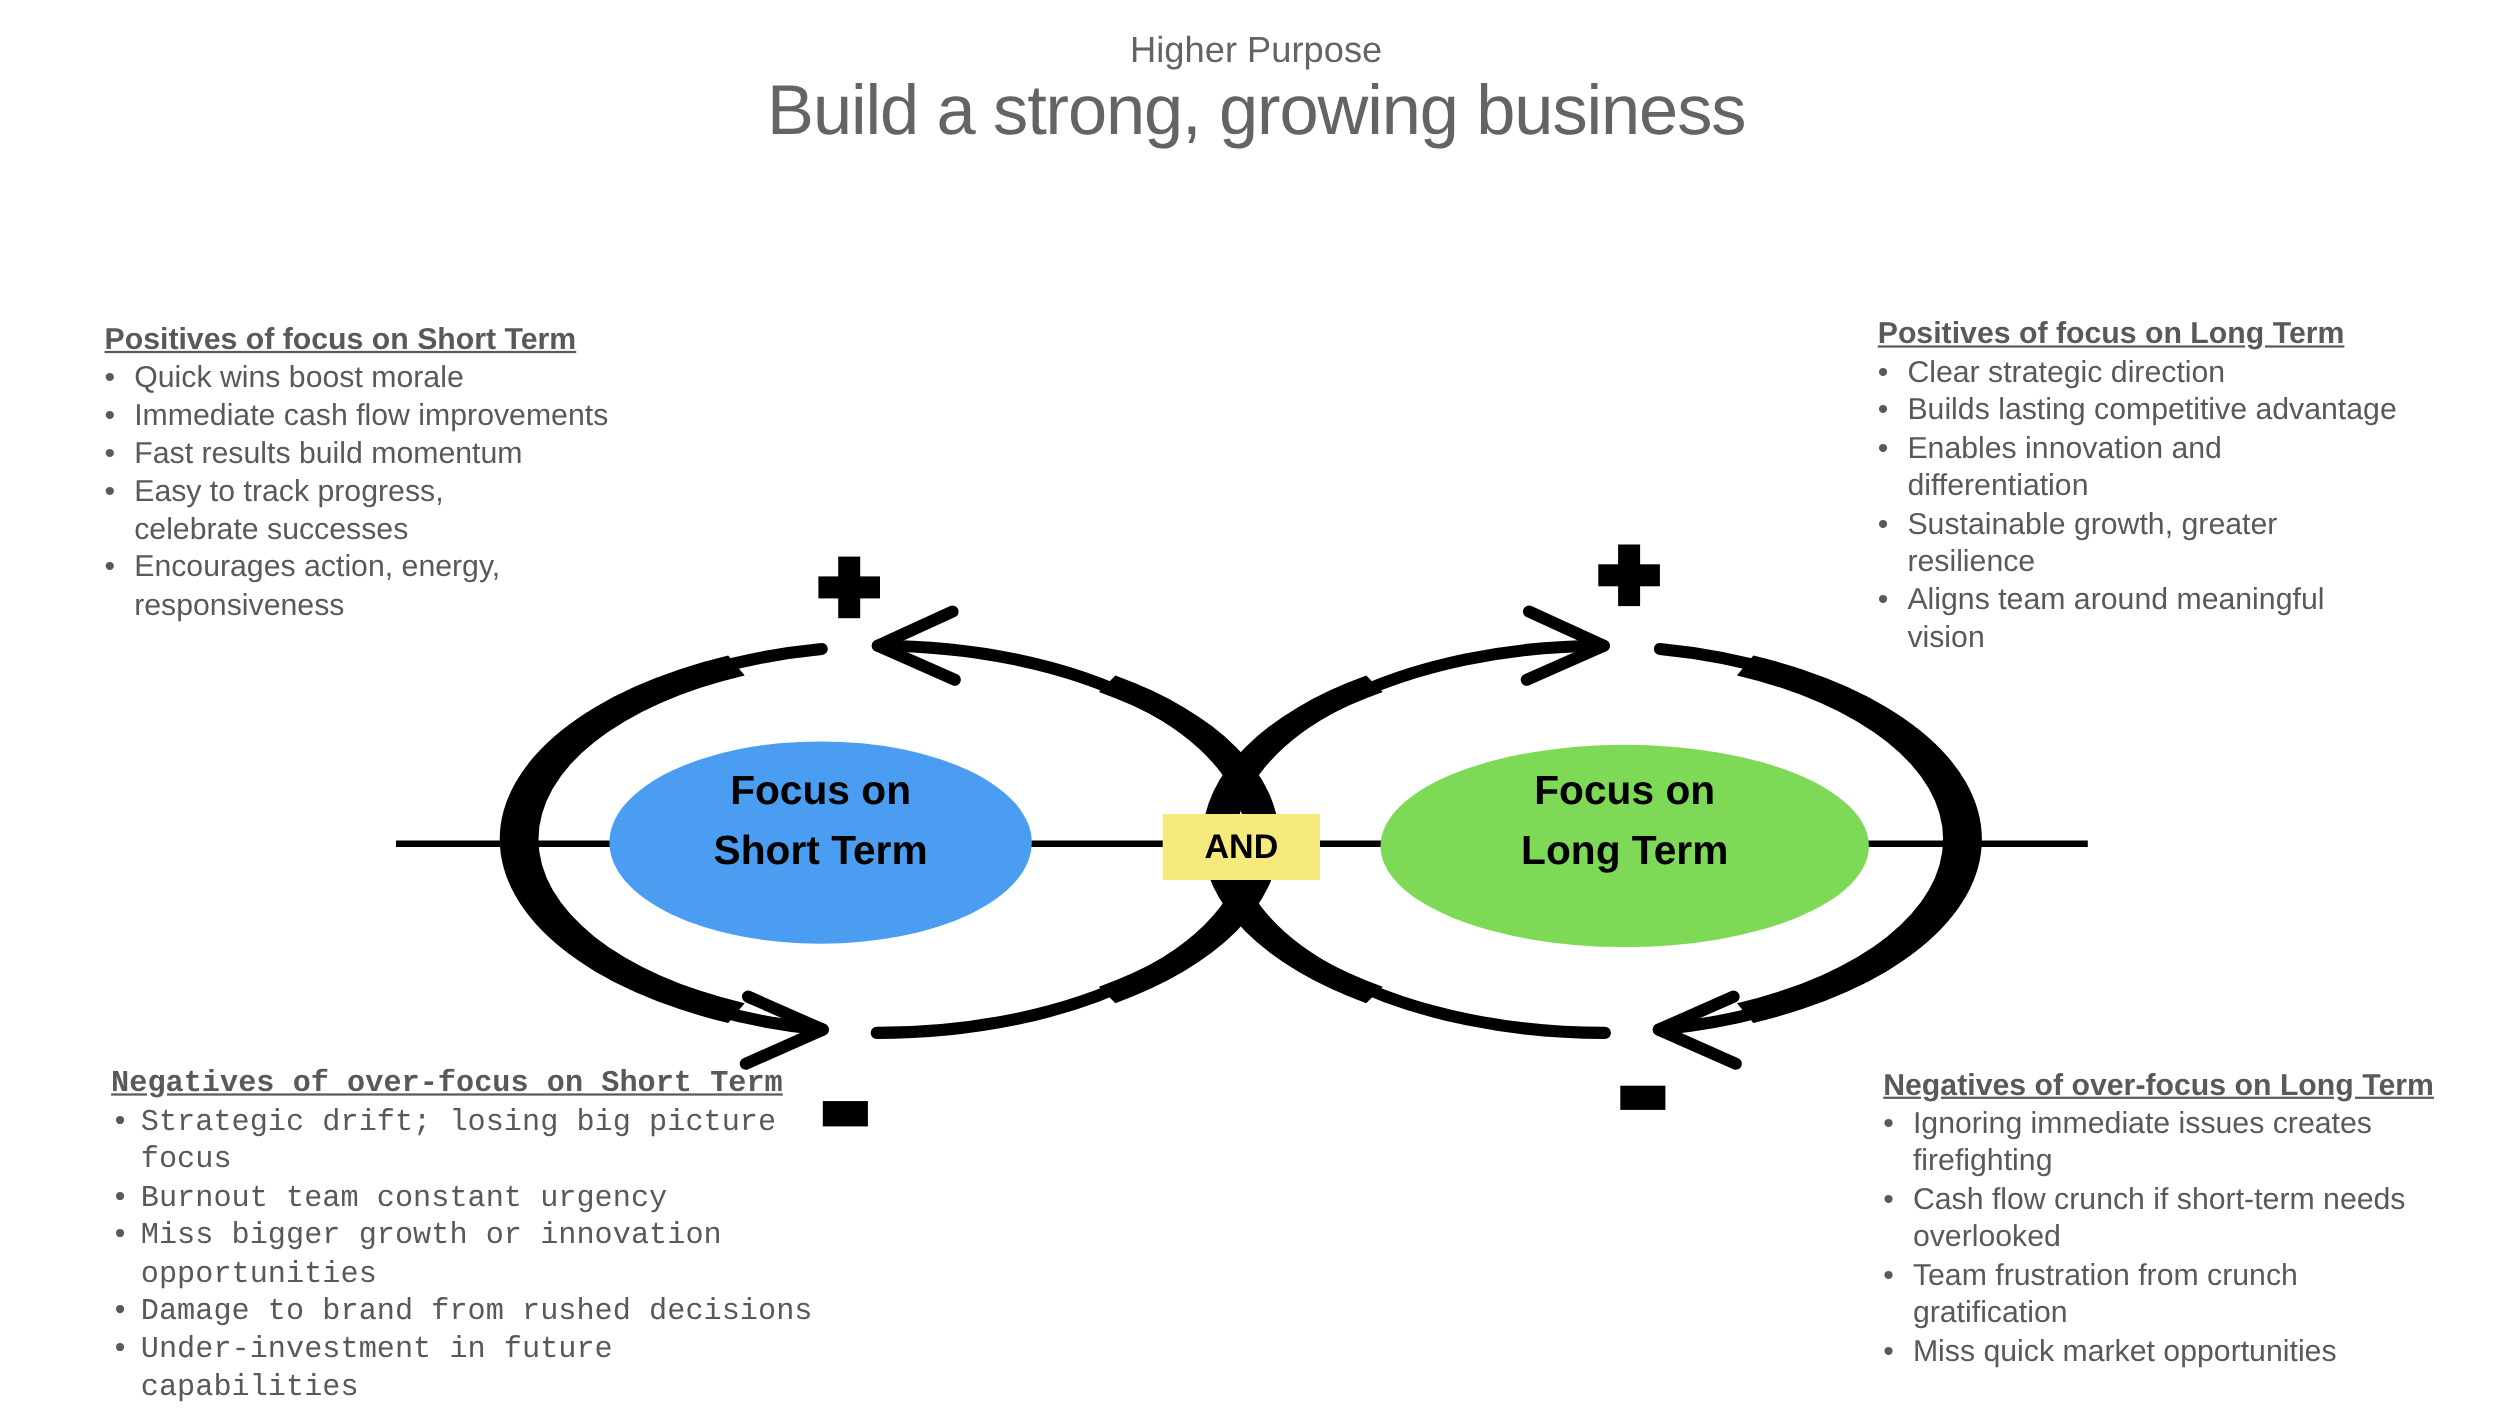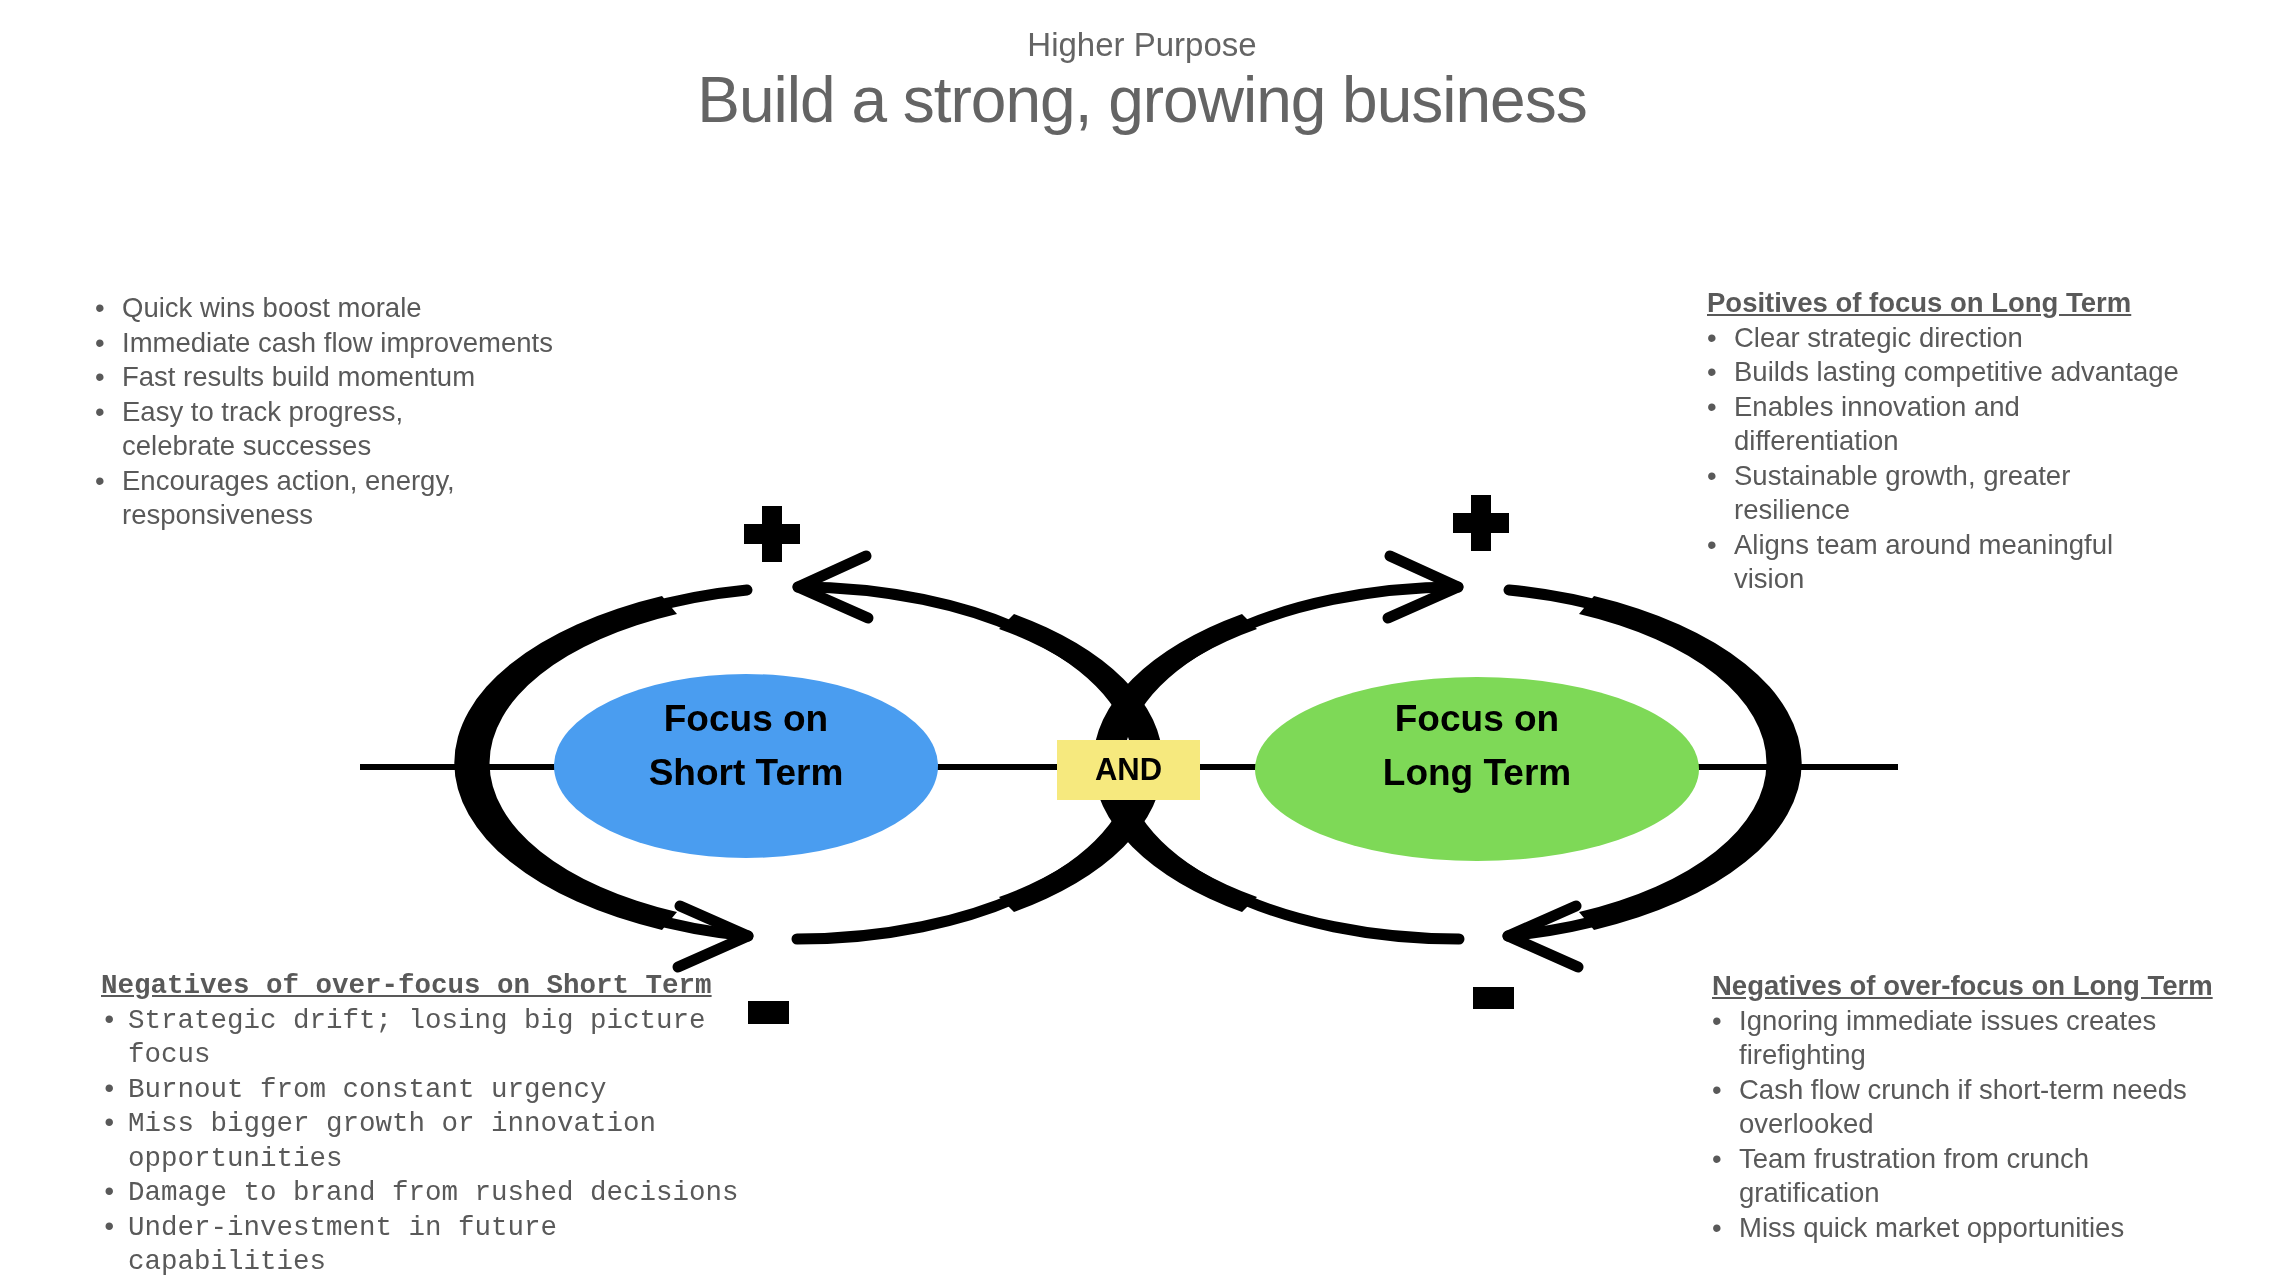--- a/index.html
+++ b/index.html
@@ -87,20 +87,21 @@
   </div>
 
   <div class="and-box" style="background-color: rgb(246, 233, 126);">AND</div>
 
   <div class="title-block">
     <div class="title-eyebrow">Higher Purpose</div>
     <div class="title-main">Build a strong, growing business</div>
   </div>
 
   <div class="quad quad-tl">
+    <div class="qhead">Positives of focus on Short Term</div>
     <ul class="qlist">
       <li>
           <span class="blt">•</span>
           <span class="txt">Quick wins boost morale</span>
         </li>
       <li>
           <span class="blt">•</span>
           <span class="txt">Immediate cash flow improvements</span>
         </li>
       <li>
@@ -151,21 +152,21 @@
 
   <div class="quad quad-bl">
     <div class="qhead">Negatives of over-focus on Short Term</div>
     <ul class="qlist">
       <li>
           <span class="blt">•</span>
           <span class="txt">Strategic drift; losing big picture focus</span>
         </li>
       <li>
           <span class="blt">•</span>
-          <span class="txt">Burnout from constant urgency</span>
+          <span class="txt">Burnout team constant urgency</span>
         </li>
       <li>
           <span class="blt">•</span>
           <span class="txt">Miss bigger growth or innovation
 opportunities</span>
         </li>
       <li>
           <span class="blt">•</span>
           <span class="txt">Damage to brand from rushed decisions</span>
         </li>

